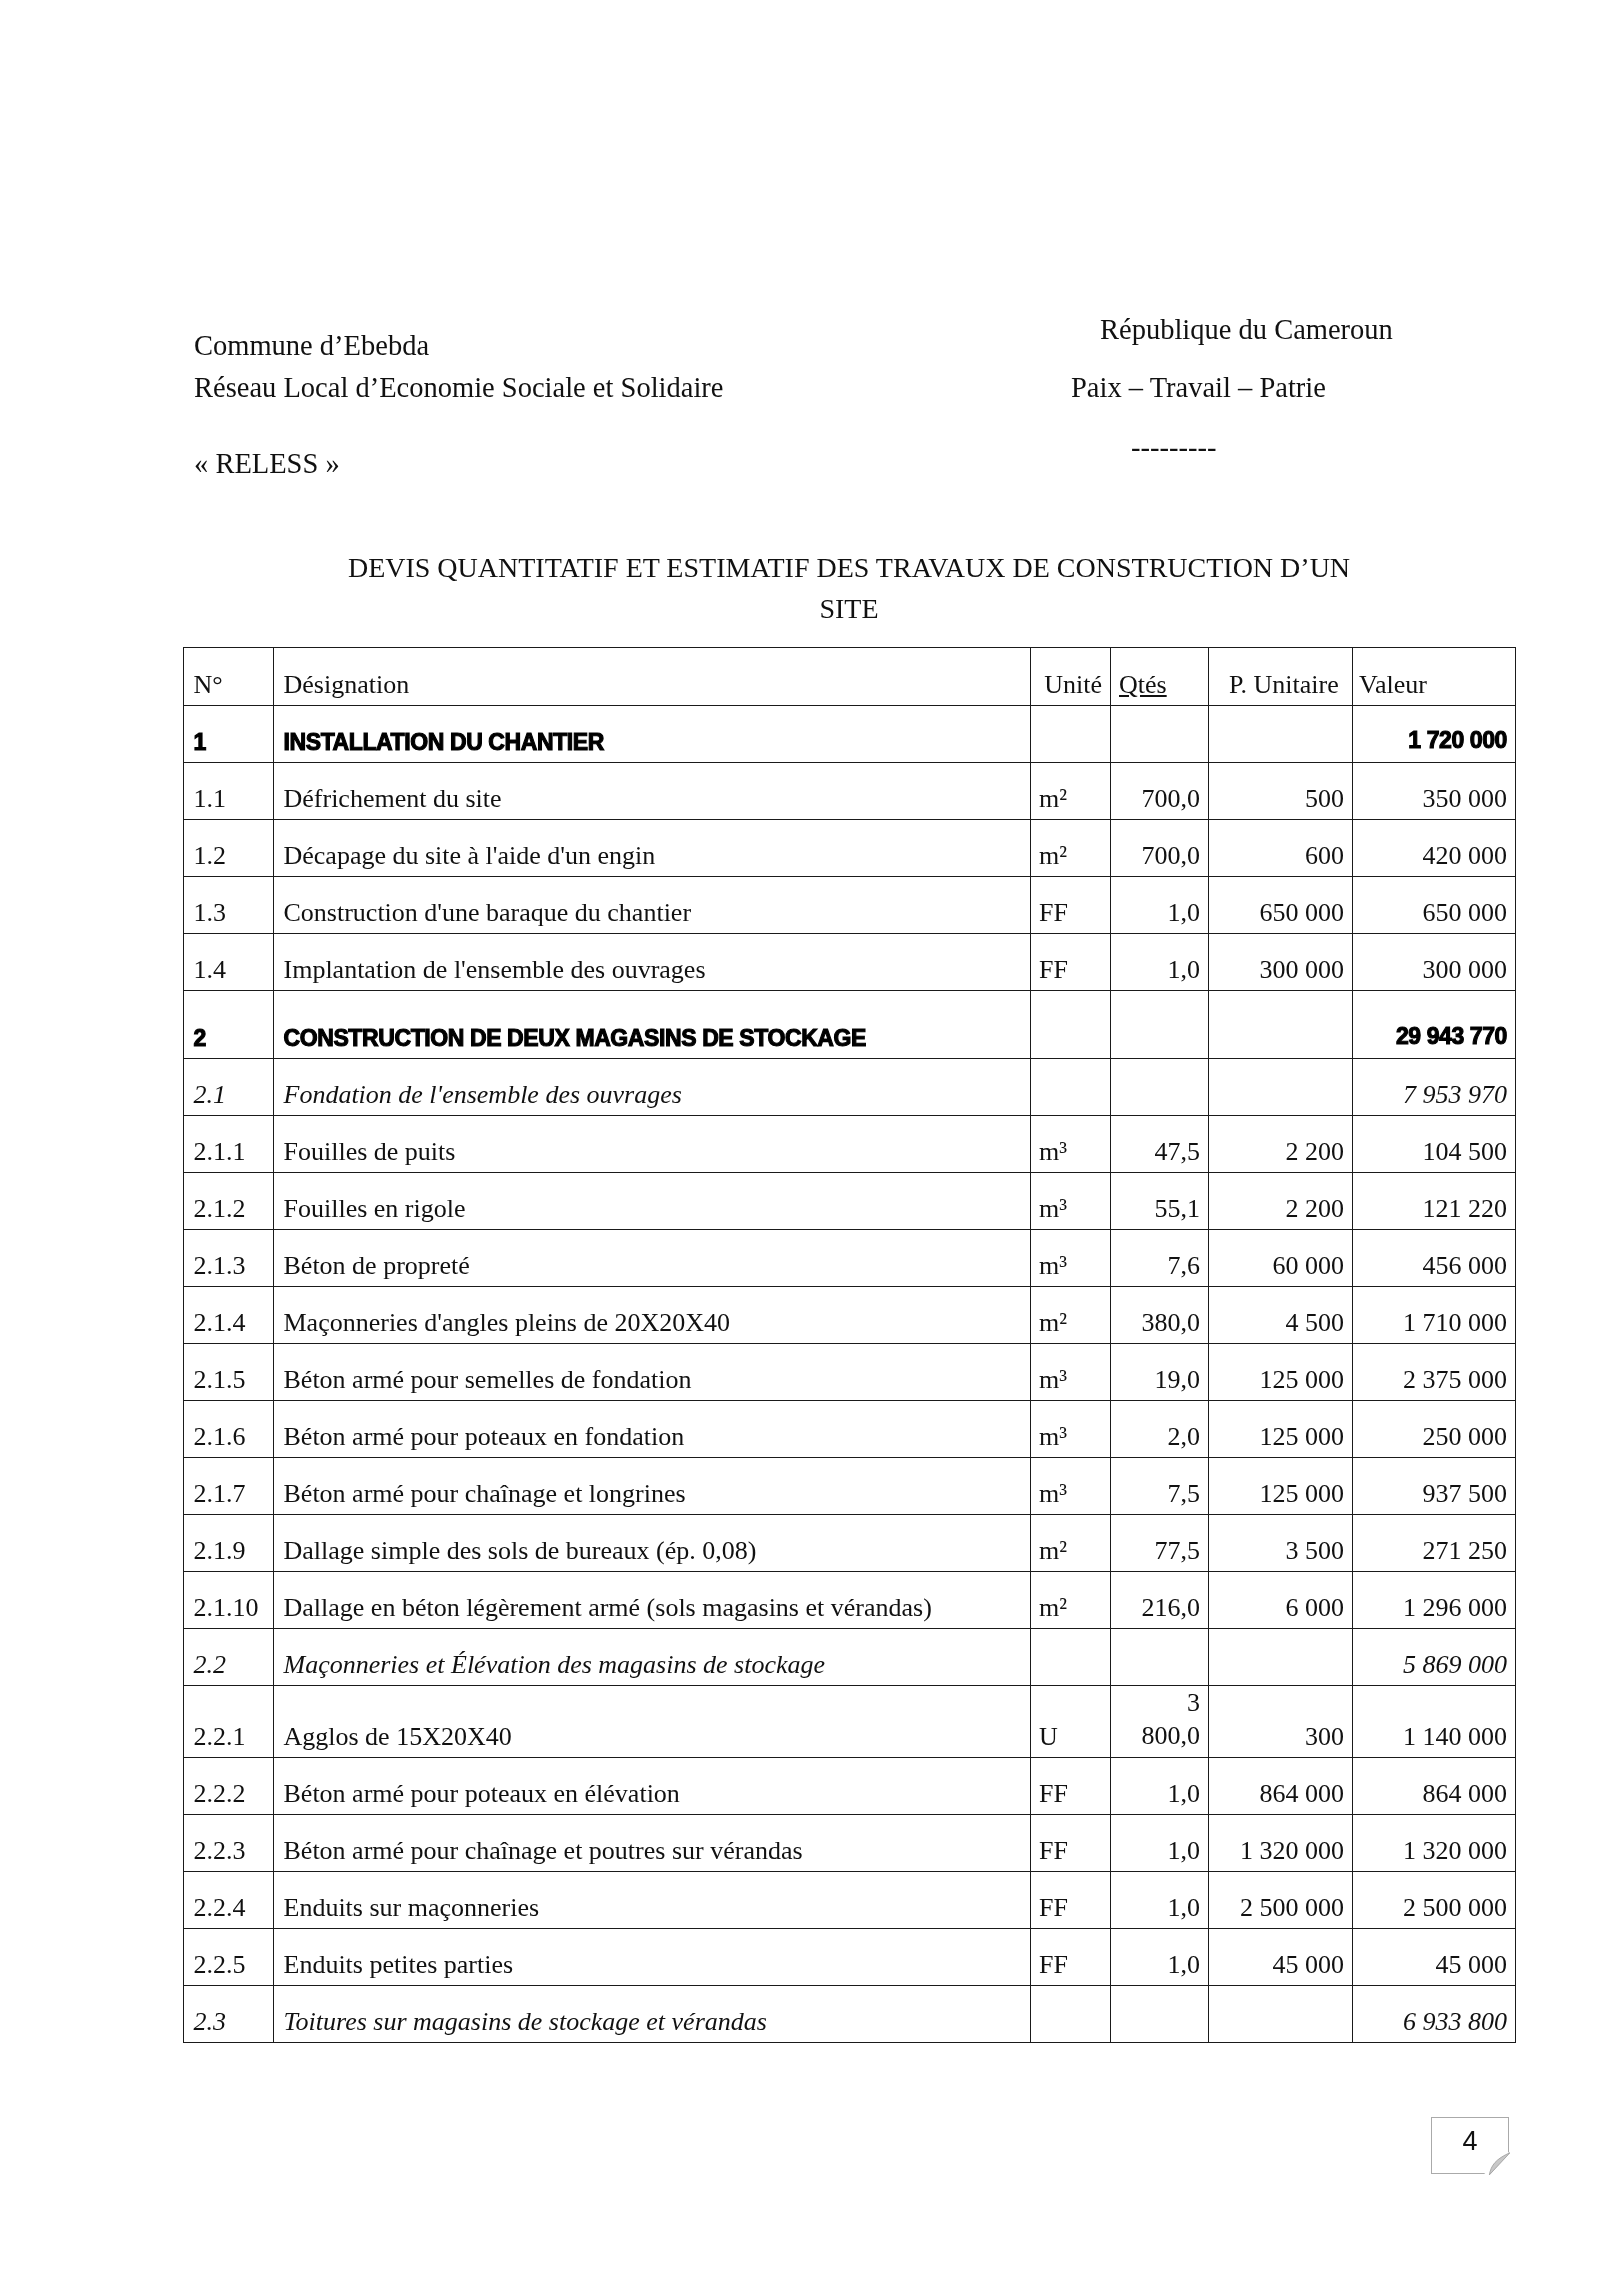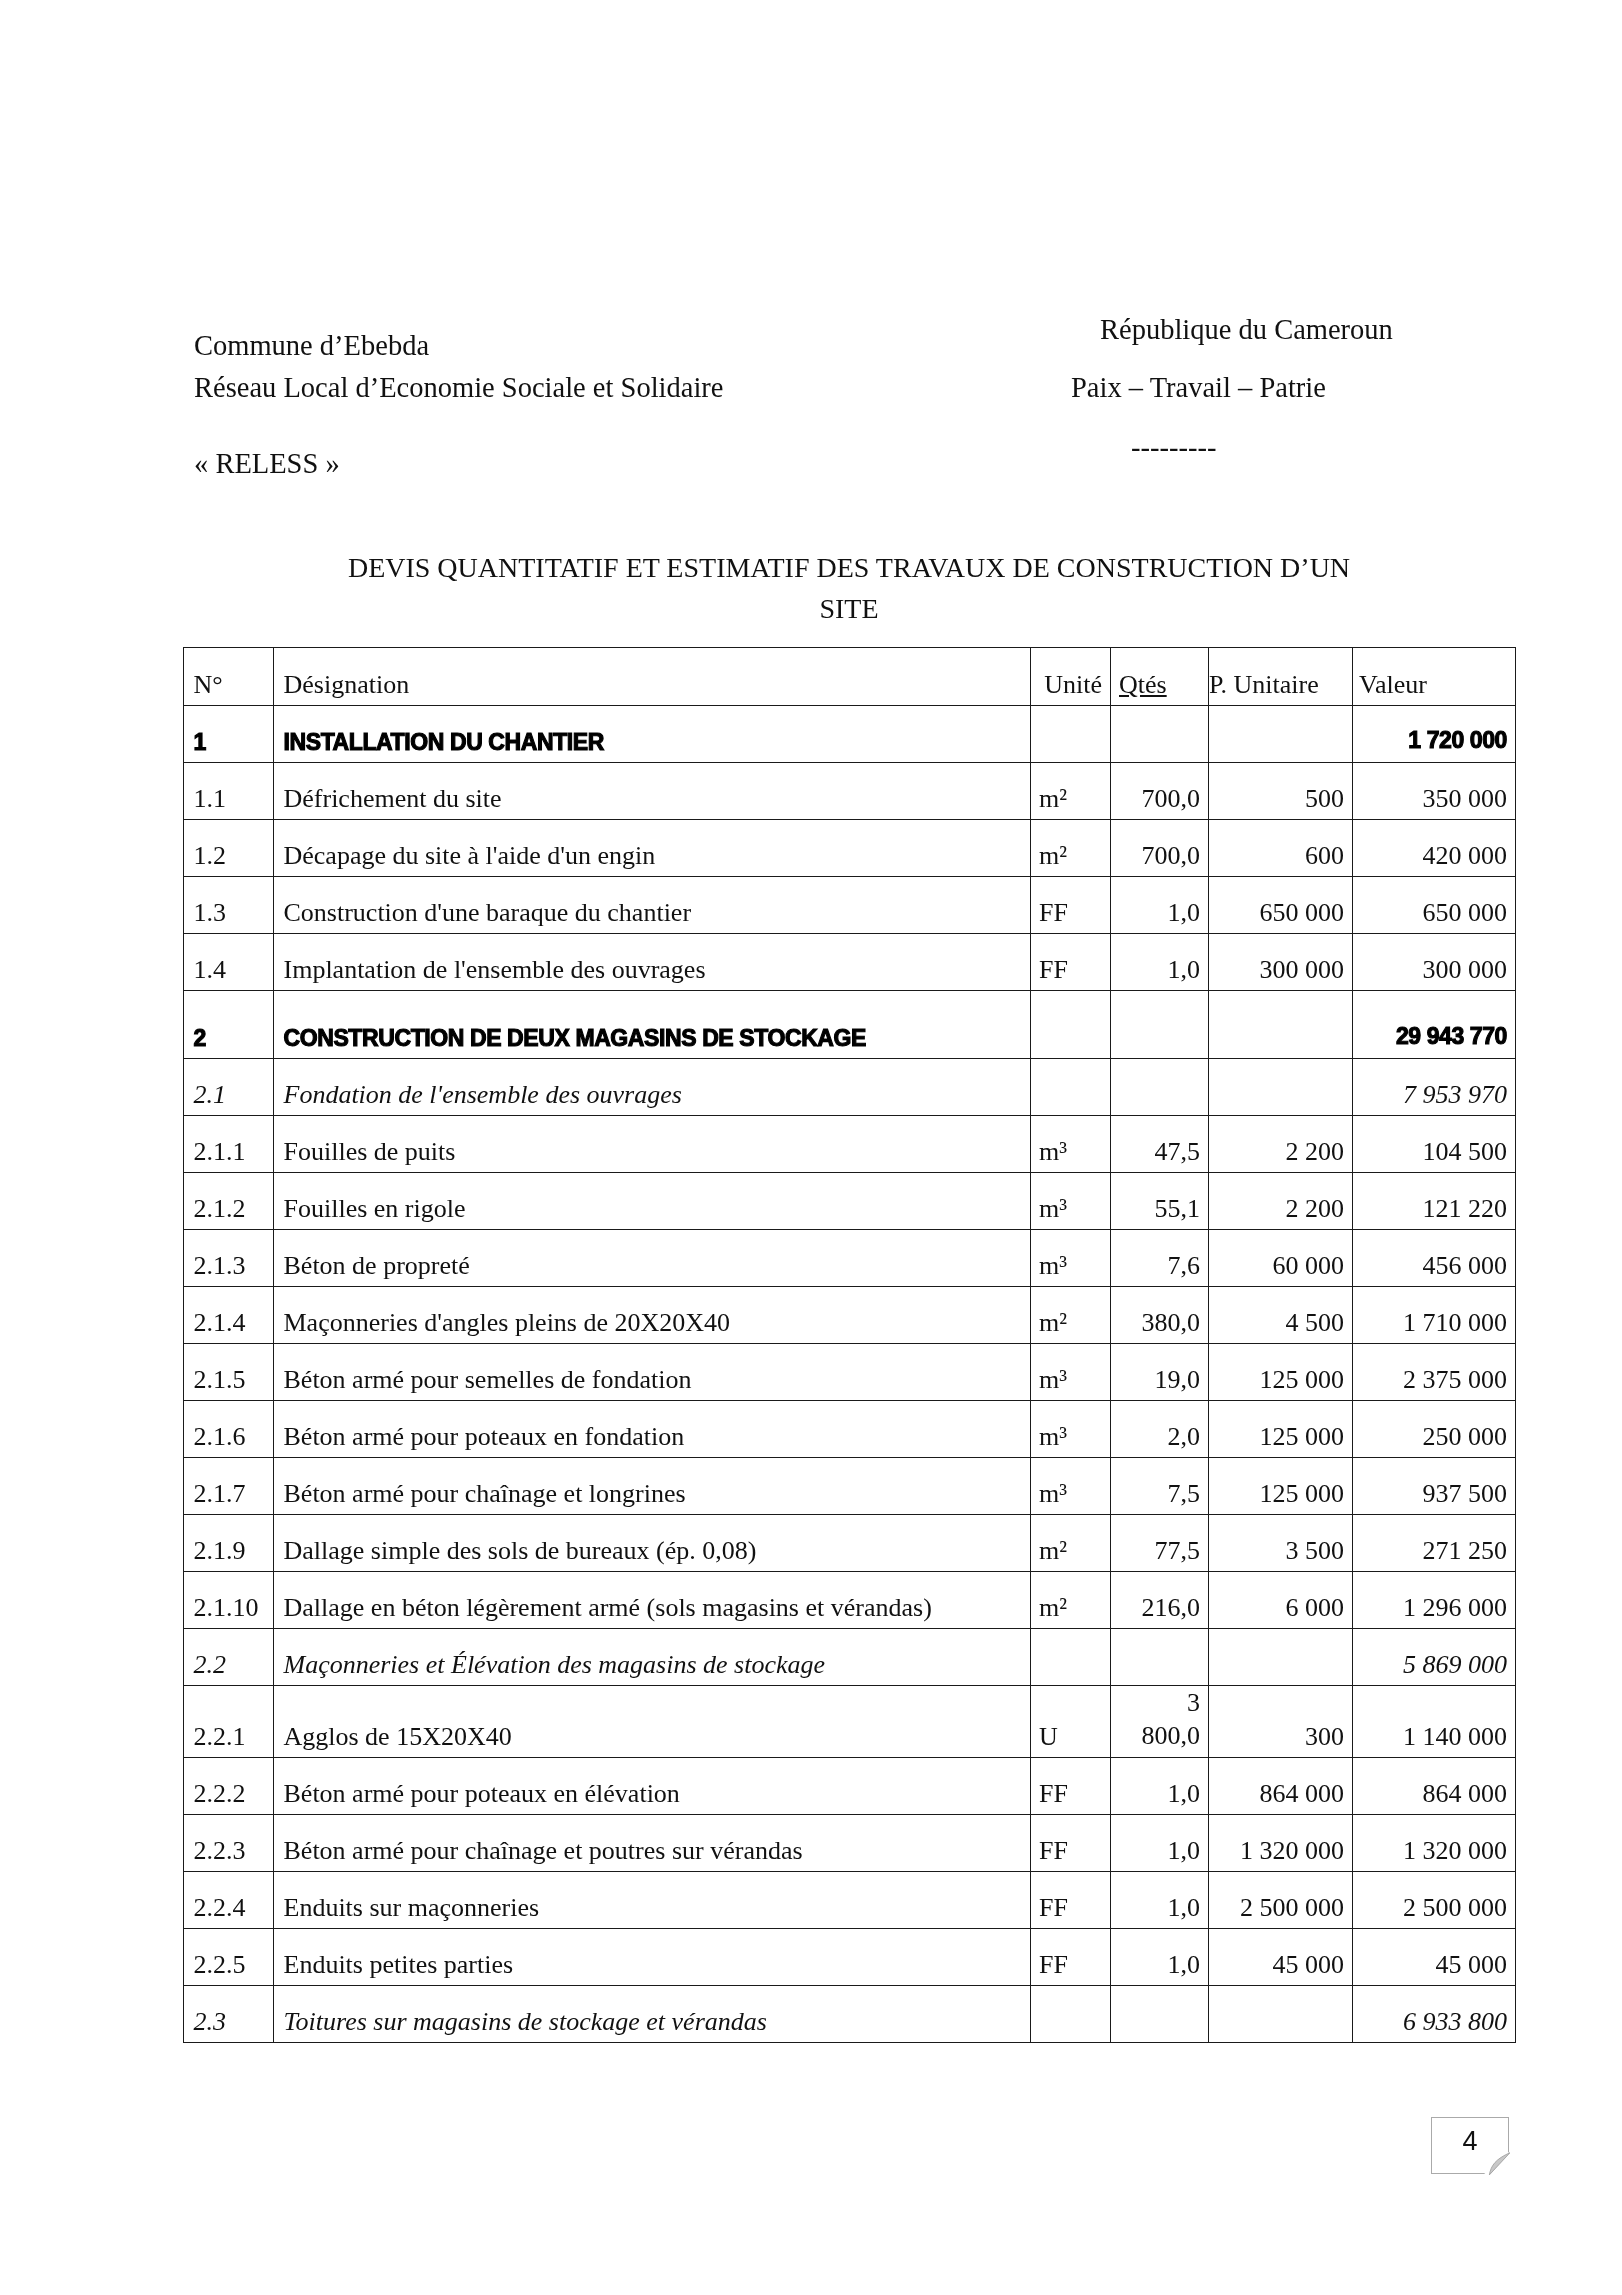--- a/index.html
+++ b/index.html
@@ -50,21 +50,21 @@
     <col style="width:98px">
     <col style="width:144px">
     <col style="width:163px">
   </colgroup>
   <tbody id="table-body">
     <tr class="hrow">
       <td>N°</td>
       <td>Désignation</td>
       <td style="text-align:right;">Unité</td>
       <td style="padding-left:8px;text-decoration:underline;">Qtés</td>
-      <td style="padding-left:0;">P. Unitaire</td>
+      <td style="padding-left:20px;">P. Unitaire</td>
       <td style="padding-left:6px;">Valeur</td>
     </tr>
   <tr class="section">
         <td>1</td>
         <td>INSTALLATION DU CHANTIER</td>
         <td style="padding-left: 8px;"></td>
         <td class="num"></td>
         <td class="num"></td>
         <td class="num">1 720 000</td>
       </tr>

